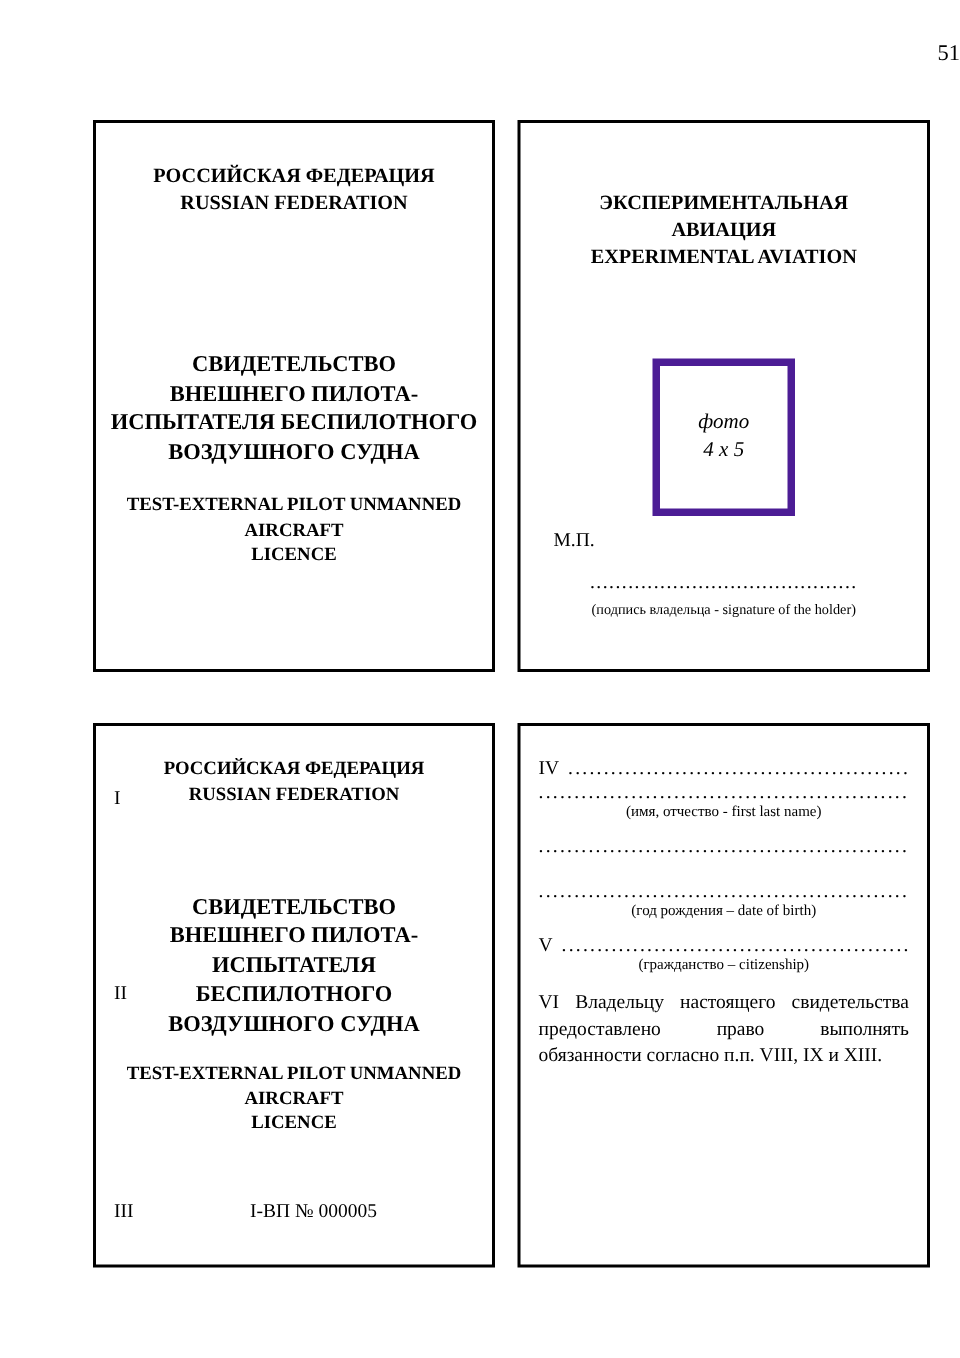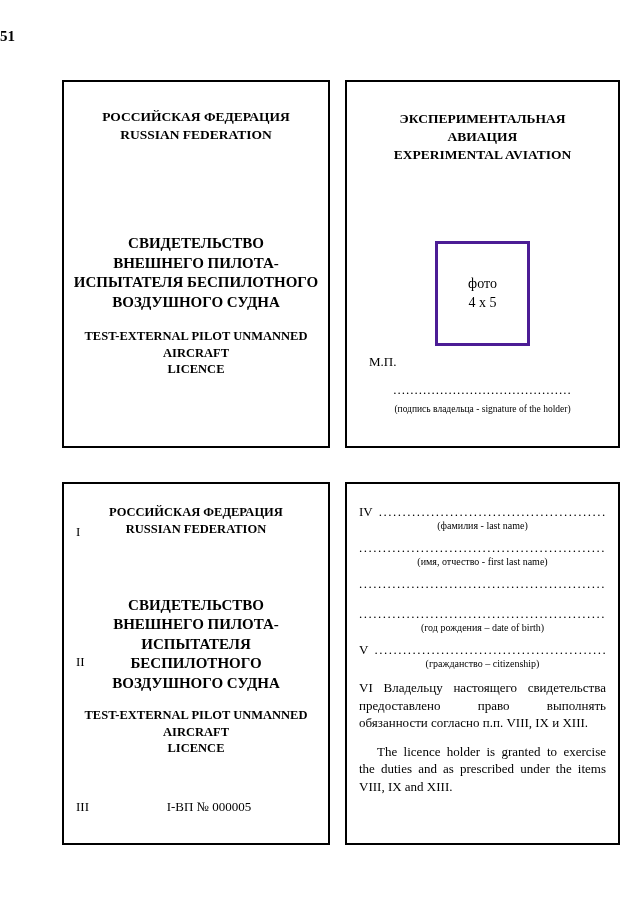--- a/index.html
+++ b/index.html
@@ -6,40 +6,40 @@
   html,body { background:#ffffff; }
   .page {
     position:relative; width:640px; height:905px; margin:0 auto;
     background:#ffffff; color:#000;
     font-family:"Liberation Serif", serif;
     overflow:hidden;
   }
   .pre { white-space:pre-line; }
   .page-number {
     position:absolute; top:28px; left:0; width:100%;
-    text-align:left; font-size:15px;font-weight:bold;
+    text-align:right; font-size:15px;
   }
   .card { position:absolute; border:2px solid #000; background:#fff; }
   .card-tl { left:62px;  top:80px;  width:268px; height:368px; }
   .card-tr { left:345px; top:80px;  width:275px; height:368px; }
   .card-bl { left:62px;  top:482px; width:268px; height:363px; }
   .card-br { left:345px; top:482px; width:275px; height:363px; }
 
   
   .tl-country { margin-top:26px; text-align:center; font-weight:bold; font-size:13.5px; line-height:1.35; }
   .tl-title-ru { margin-top:90px; text-align:center; font-weight:bold; font-size:15px; line-height:1.3; }
   .tl-title-en { margin-top:16px; text-align:center; font-weight:bold; font-size:12.5px; line-height:1.3; }
 
   
-  .tr-header { margin-top:28px; text-align:center; font-weight:bold; font-size:13.5px; line-height:1.35;font-family:Liberation Serif, serif; }
+  .tr-header { margin-top:44px; text-align:center; font-weight:bold; font-size:13.5px; line-height:1.35;font-family:Liberation Serif, serif; }
   .photo-box {
-    width:95px; height:105px; border:3px solid #4c1d95;
-    margin:76px auto 0 auto;
+    width:95px; height:105px; border:5px solid #4c1d95;
+    margin:58px auto 0 auto;
     display:flex; align-items:center; justify-content:center;
-    text-align:center; font-size:14px; line-height:1.4;
+    text-align:center; font-size:14px; line-height:1.4;font-style:italic;
   }
   .stamp { margin:8px 0 0 22px; font-size:13px; }
   .signature-block { width:212px; margin:12px auto 0 auto; text-align:center; }
   .sig-dots { font-size:13px; letter-spacing:1px; white-space:nowrap; overflow:hidden; }
   .sig-caption { font-size:9.5px; margin-top:6px; white-space:nowrap; overflow:hidden; }
 
   
   .bl-row { position:relative; padding:0 14px; }
   .bl-num { position:absolute; left:12px; top:0; font-size:13px; }
   .bl-country { margin-top:20px; text-align:center; font-weight:bold; font-size:12.5px; line-height:1.35; }
@@ -120,21 +120,20 @@
     </div>
   </div>
 
   <div class="card card-br">
     <div class="br-content">
 
       <div class="dotrow">
         <span class="rnum">IV</span>
         <span class="dots">........................................................................</span>
       </div>
-      <div class="caption">(фамилия  -  last name)</div>
 
       <div class="dotrow">
         <span class="dots">........................................................................</span>
       </div>
       <div class="caption">(имя, отчество -  first last name)</div>
 
       <div class="dotrow gap">
         <span class="dots">........................................................................</span>
       </div>
 
@@ -143,18 +142,17 @@
       </div>
       <div class="caption">(год рождения – date of birth)</div>
 
       <div class="dotrow">
         <span class="rnum">V</span>
         <span class="dots">........................................................................</span>
       </div>
       <div class="caption">(гражданство – citizenship)</div>
 
       <div class="para-ru">VI  Владельцу  настоящего  свидетельства предоставлено право выполнять обязанности согласно п.п. VIII, IX и XIII.</div>
-      <div class="para-en">The licence holder is granted to exercise the duties and as prescribed under the items VIII, IX and XIII.</div>
 
     </div>
   </div>
 
 </div>
 
 </body></html>

